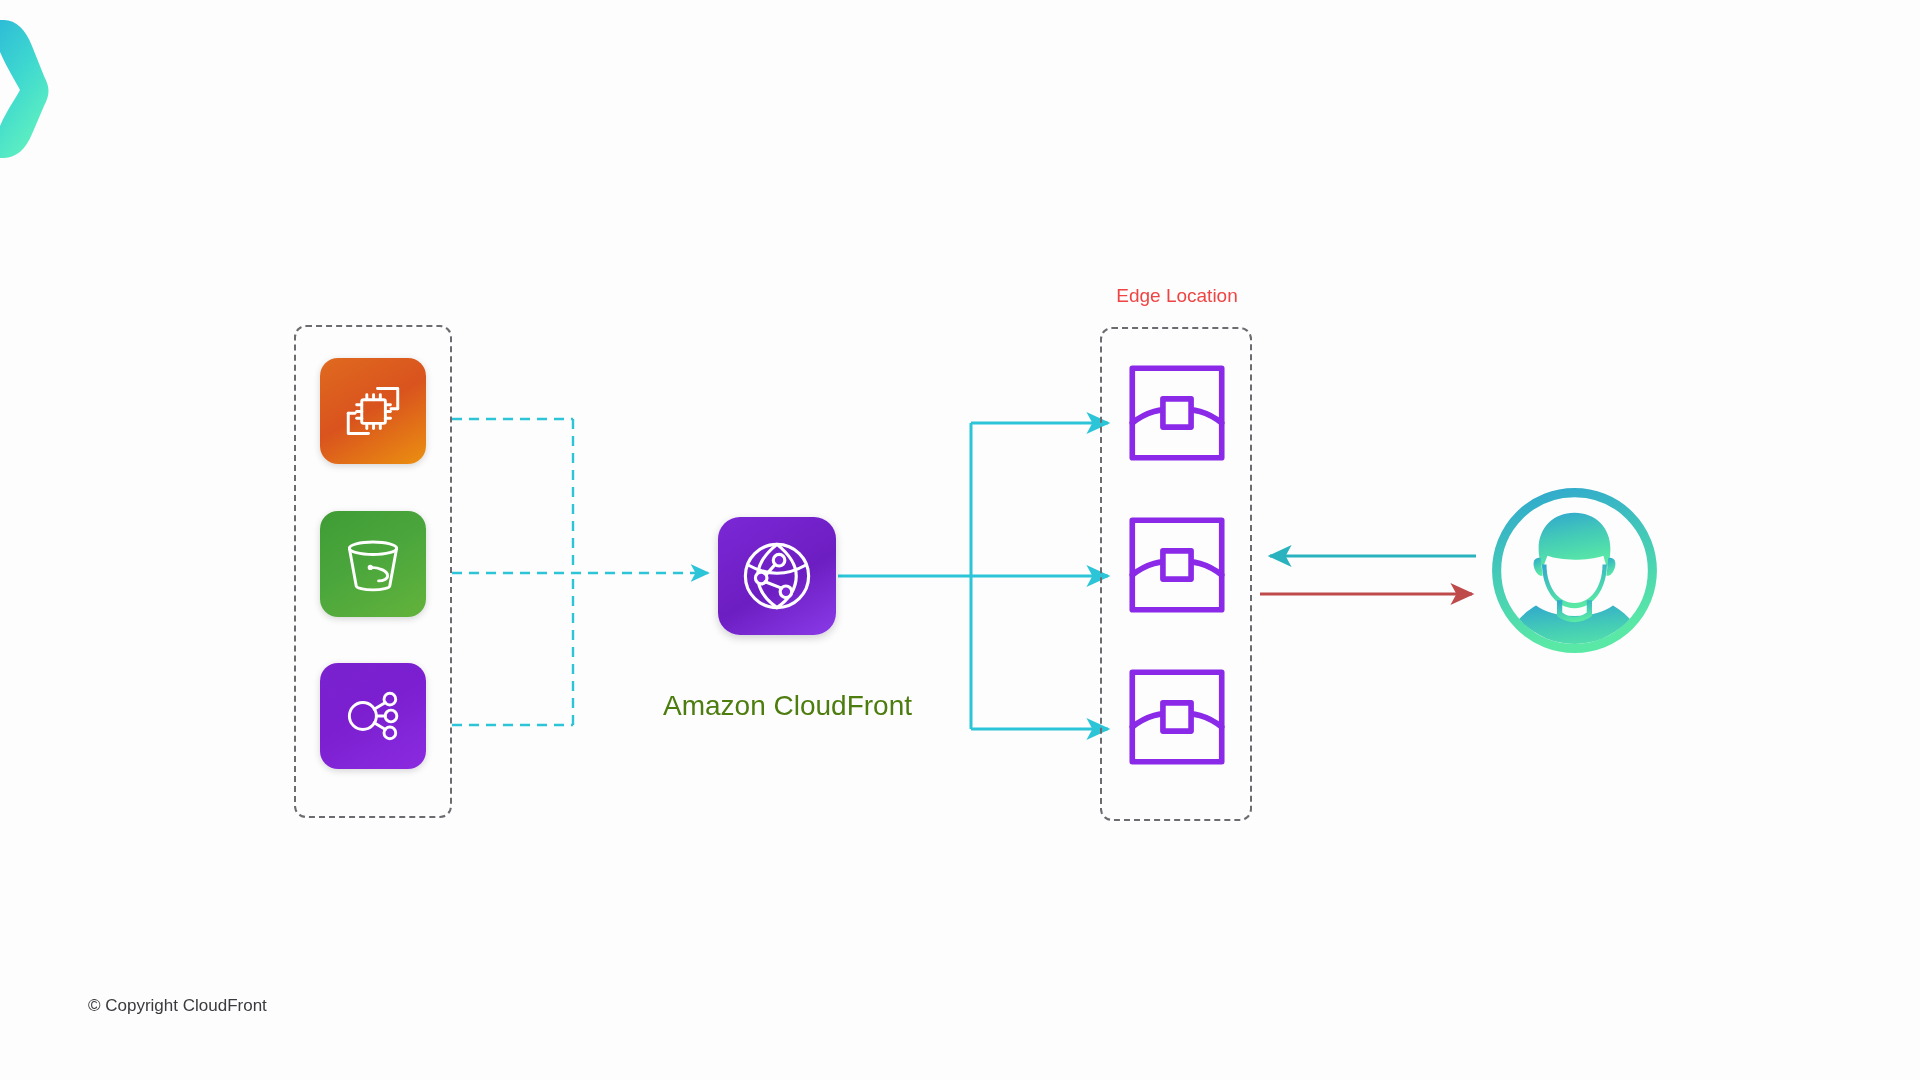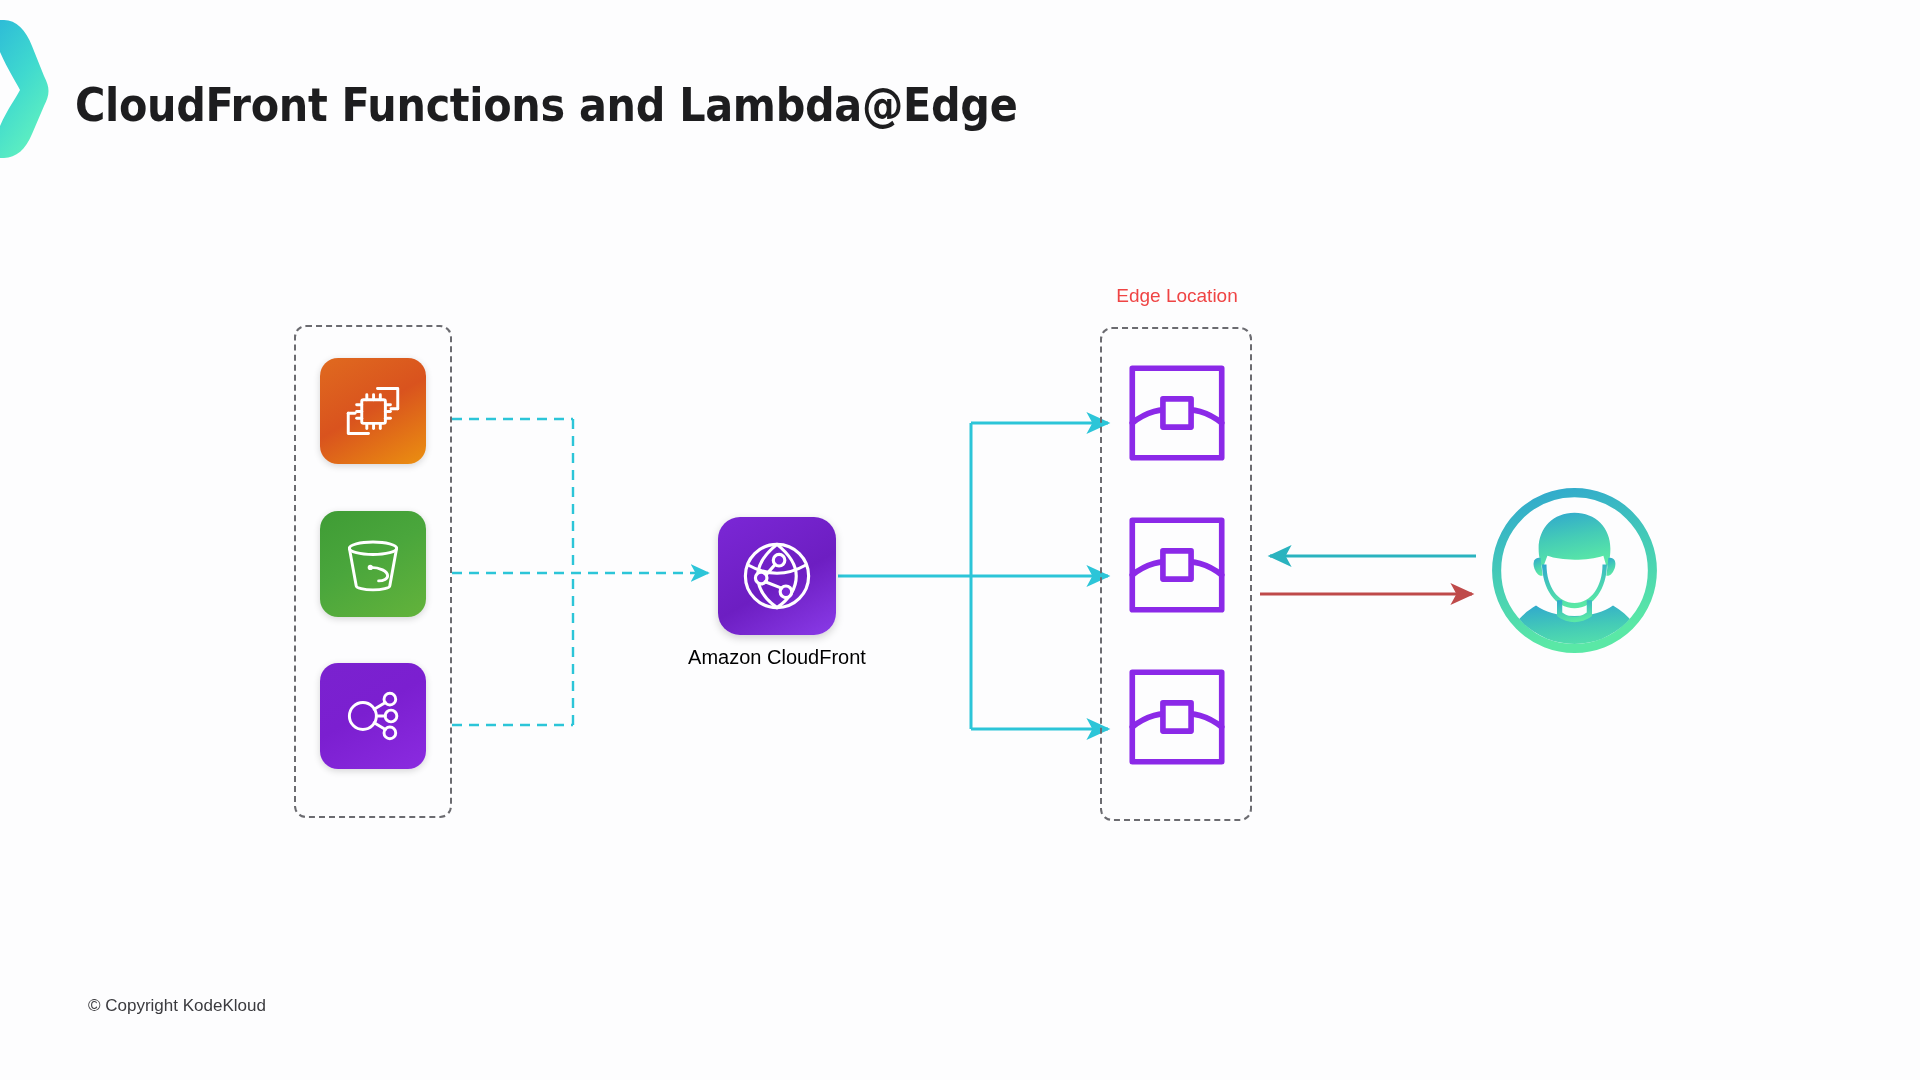--- a/index.html
+++ b/index.html
@@ -112,23 +112,24 @@
     width: 118px; height: 118px;
     border-radius: 22px;
     background: linear-gradient(150deg, #7b27d6 0%, #6d1ec2 55%, #8a3be8 100%);
     display: flex; align-items: center; justify-content: center;
     box-shadow: 0 3px 9px rgba(0,0,0,0.18);
   }
   #tile-cloudfront svg { width: 88px; height: 88px; display: block; }
 
   .node-caption {
     position: absolute;
-    font-size: 20px;
-    color: #000000;
+    font-size: 28px;
+    color: #4d7c0f;
     white-space: nowrap;
+    margin-top: 44px;
   }
   #cloudfront-caption { left: 663px; top: 646px; width: 228px; text-align: center; }
 
   
   .edge-node {
     position: absolute;
     left: 1124px;
     width: 106px;
     height: 106px;
   }
@@ -156,21 +157,20 @@
         <linearGradient id="gradChevron" x1="0" y1="0" x2="0.6" y2="1">
           <stop offset="0%" stop-color="#2ab6d9"></stop>
           <stop offset="55%" stop-color="#3fd9cf"></stop>
           <stop offset="100%" stop-color="#5ff0c0"></stop>
         </linearGradient>
       </defs>
       <path d="M0 2 L18 2 C30 2 40 12 46 28 L58 58 C64 70 64 76 58 88 L46 116 C40 131 30 140 18 140 L0 140 L14 108 C22 90 30 80 34 72 C30 64 22 52 14 34 Z" fill="url(#gradChevron)"></path>
     </svg>
   </div>
 
-  <div class="slide-title">CloudFront Functions and Lambda@Edge</div>
 
   <svg class="wire-layer" viewBox="0 0 1920 1080" xmlns="http://www.w3.org/2000/svg">
     <defs>
       <marker id="arrowTeal" markerWidth="9" markerHeight="9" refX="7.2" refY="4.5" orient="auto" markerUnits="strokeWidth">
         <path d="M0,0.8 L8,4.5 L0,8.2 L2,4.5 Z" fill="#2cc5d8"></path>
       </marker>
       <marker id="arrowTealDeep" markerWidth="9" markerHeight="9" refX="7.2" refY="4.5" orient="auto" markerUnits="strokeWidth">
         <path d="M0,0.8 L8,4.5 L0,8.2 L2,4.5 Z" fill="#2ab3bf"></path>
       </marker>
       <marker id="arrowRed" markerWidth="9" markerHeight="9" refX="7.2" refY="4.5" orient="auto" markerUnits="strokeWidth">
@@ -345,15 +345,15 @@
 
         <path d="M50 76 C40 76 33 73.5 28 70 C16 77 10 88 8 100 L92 100
                  C90 88 84 77 72 70 C67 73.5 60 76 50 76 Z"></path>
 
         <path d="M40 67 L40 76 C43 78.5 47 79.5 50 79.5 C53 79.5 57 78.5 60 76 L60 67
                  L57 67 L57 74 C55 75.6 52.6 76.4 50 76.4 C47.4 76.4 45 75.6 43 74 L43 67 Z"></path>
       </g>
     </svg>
   </div>
 
-  <div class="footer-copy">© Copyright KodeKloud</div>
+  <div class="footer-copy">© Copyright CloudFront</div>
 
 </div>
 
 </body></html>

